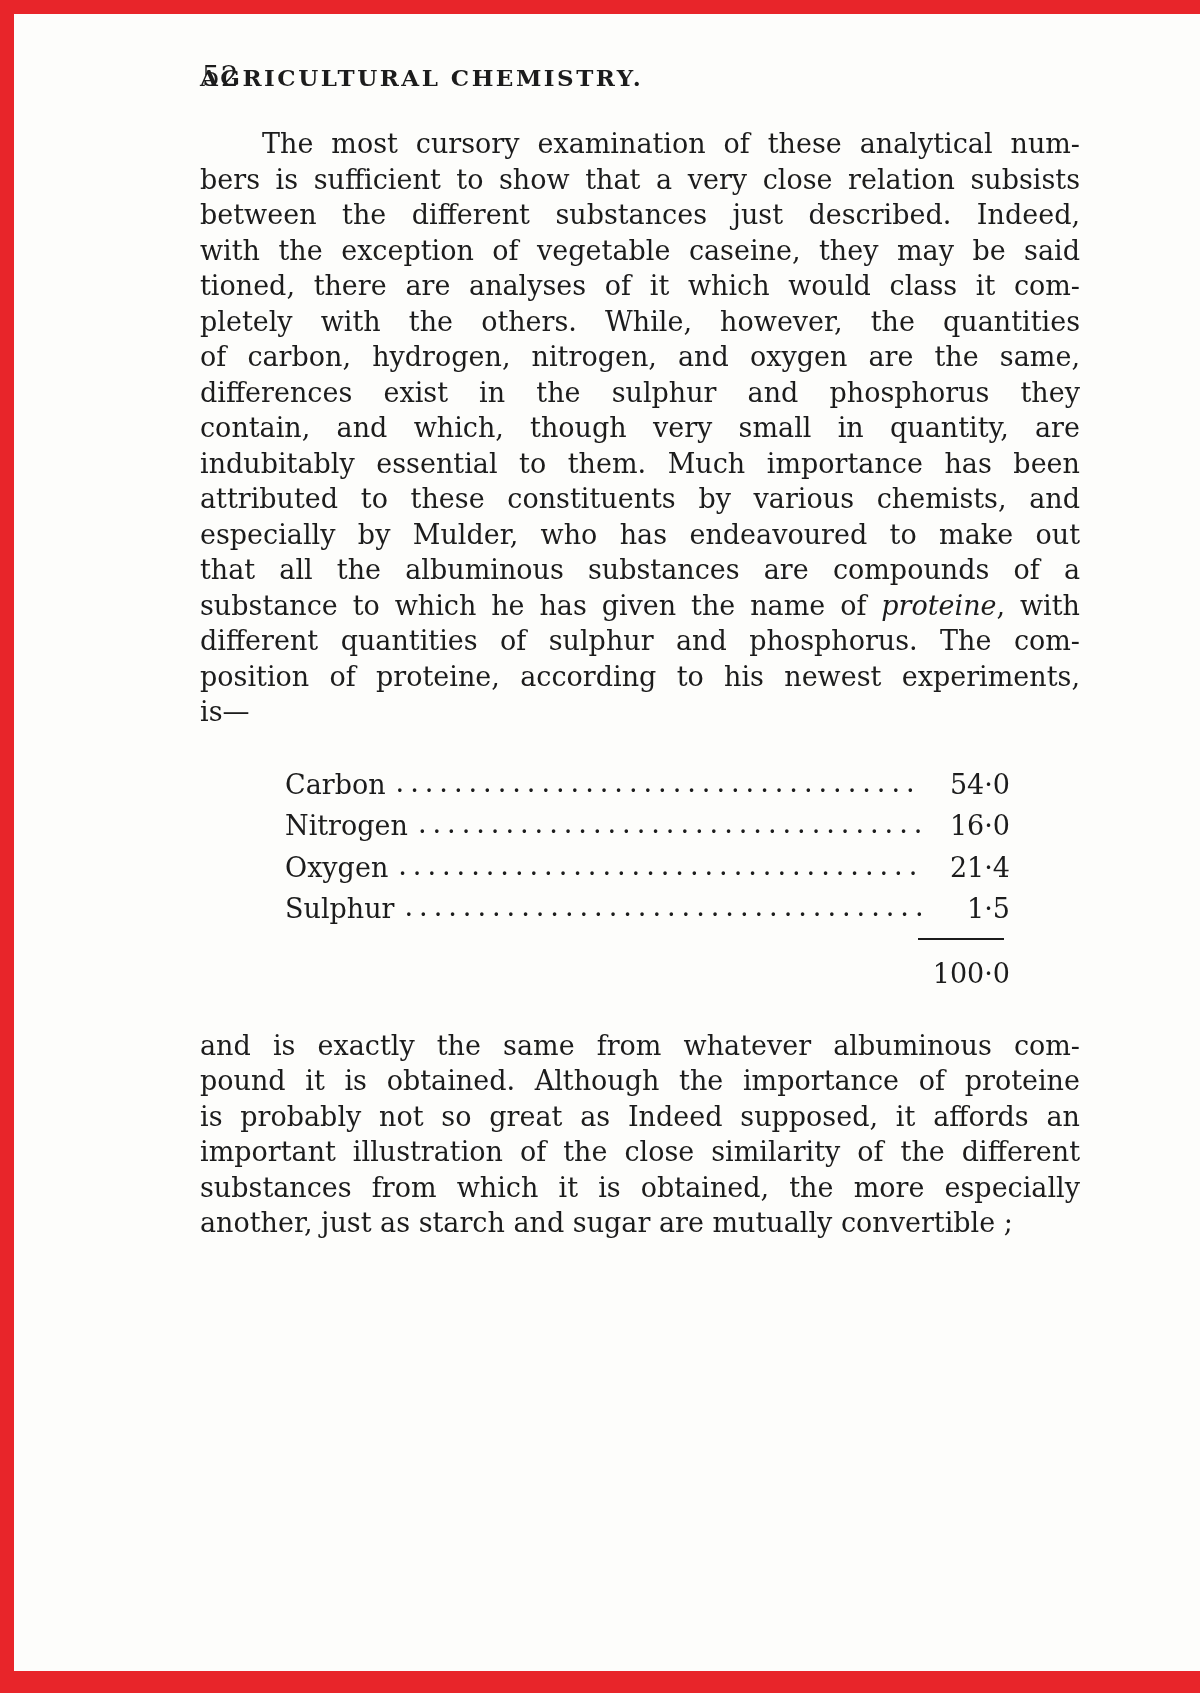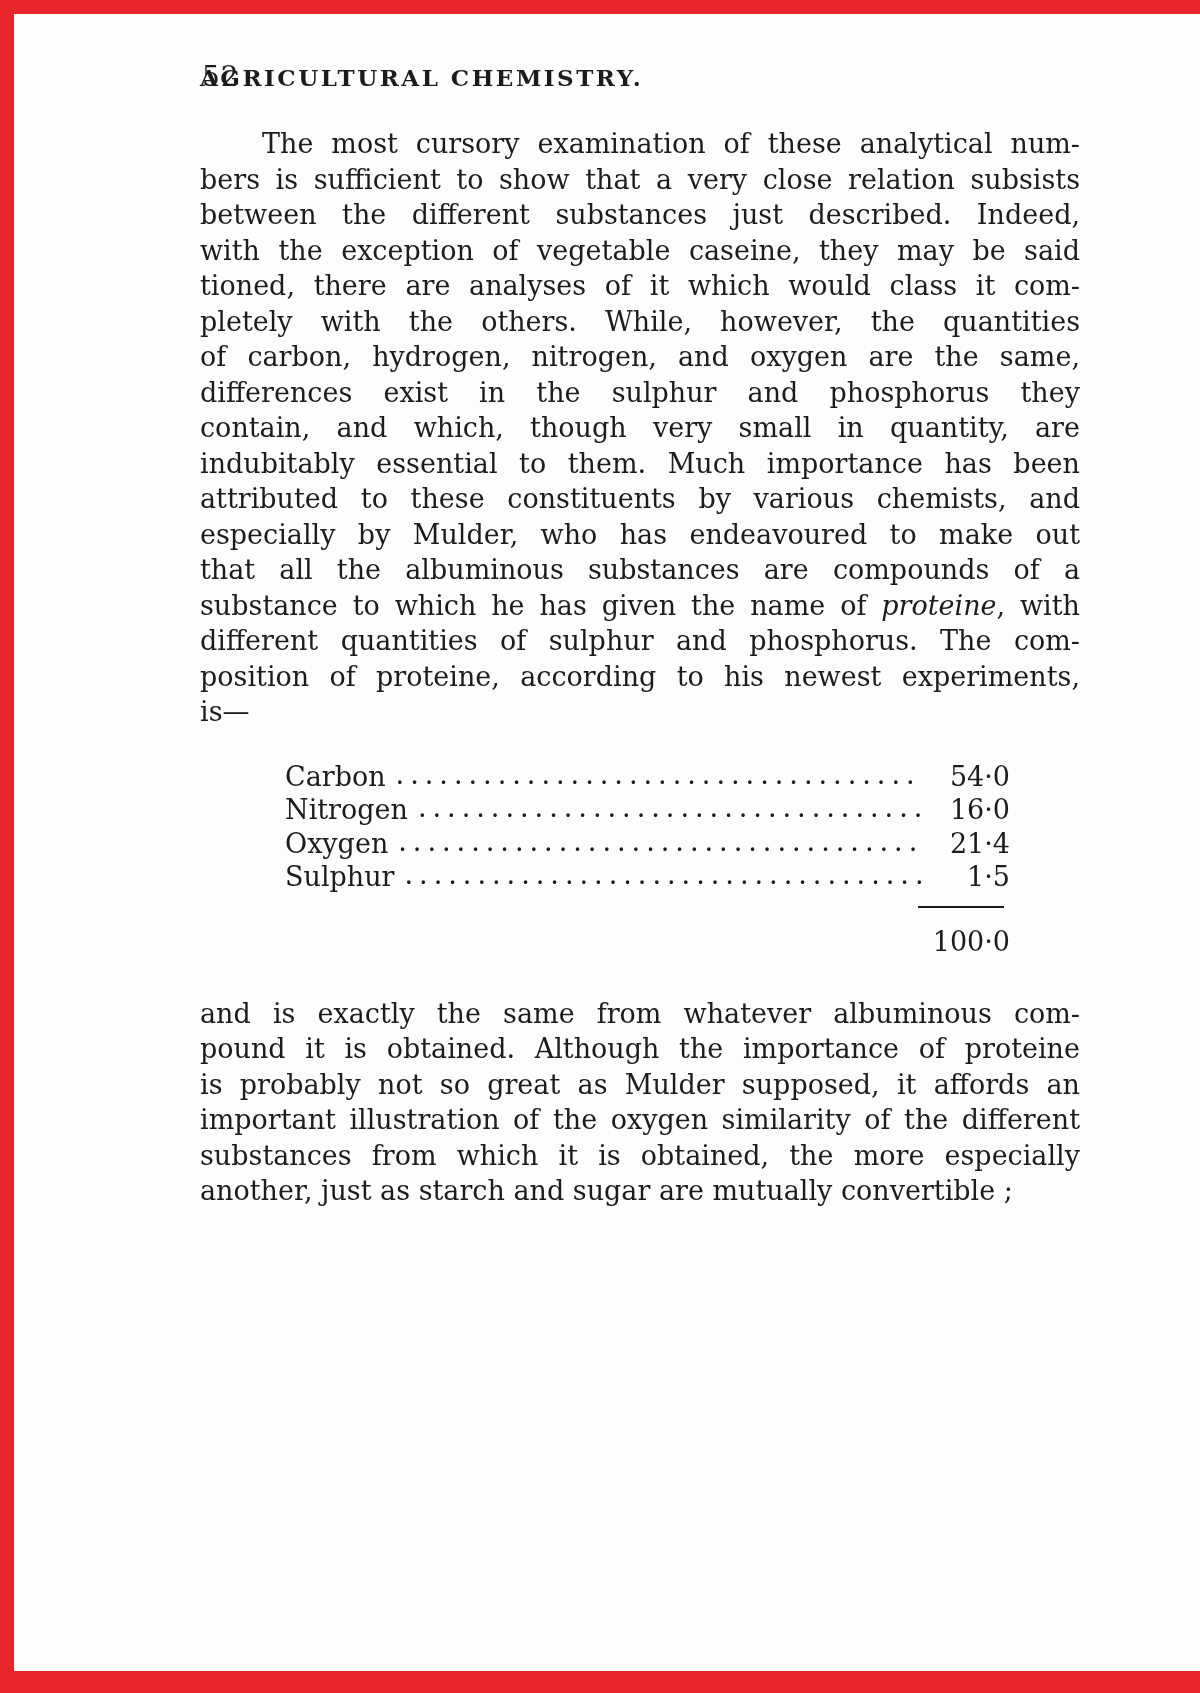--- a/index.html
+++ b/index.html
@@ -60,21 +60,21 @@
     margin-top: 30px;
     padding-left: 85px;
     padding-right: 70px;
   }
   .comp-row {
     display: flex;
     align-items: baseline;
     font-size: 27px;
     line-height: 33.5px;
   }
-  .comp-name { white-space: nowrap; }
+  .comp-name { white-space: nowrap; margin-top: 8px; }
   .comp-leader {
     flex: 1;
     overflow: hidden;
     white-space: nowrap;
     margin: 0 10px;
     position: relative;
     top: -2px;
   }
   .comp-leader::after {
     content: "..........................................................................................";
@@ -166,19 +166,19 @@
   </div>
 
   <div class="total-wrap">
     <div class="total-rule"></div>
     <div class="total-value">100·0</div>
   </div>
 
   <div class="para para2">
     <div class="line">and is exactly the same from whatever albuminous com-</div>
     <div class="line">pound it is obtained.  Although the importance of proteine</div>
-    <div class="line">is probably not so great as Mulder supposed, it affords an</div>
-    <div class="line">important illustration of the oxygen similarity of the different</div>
+    <div class="line">is probably not so great as Indeed supposed, it affords an</div>
+    <div class="line">important illustration of the close similarity of the different</div>
     <div class="line">substances from which it is obtained, the more especially</div>
     <div class="line flush">another, just as starch and sugar are mutually convertible ;</div>
   </div>
 
 </div>
 
 </body></html>

